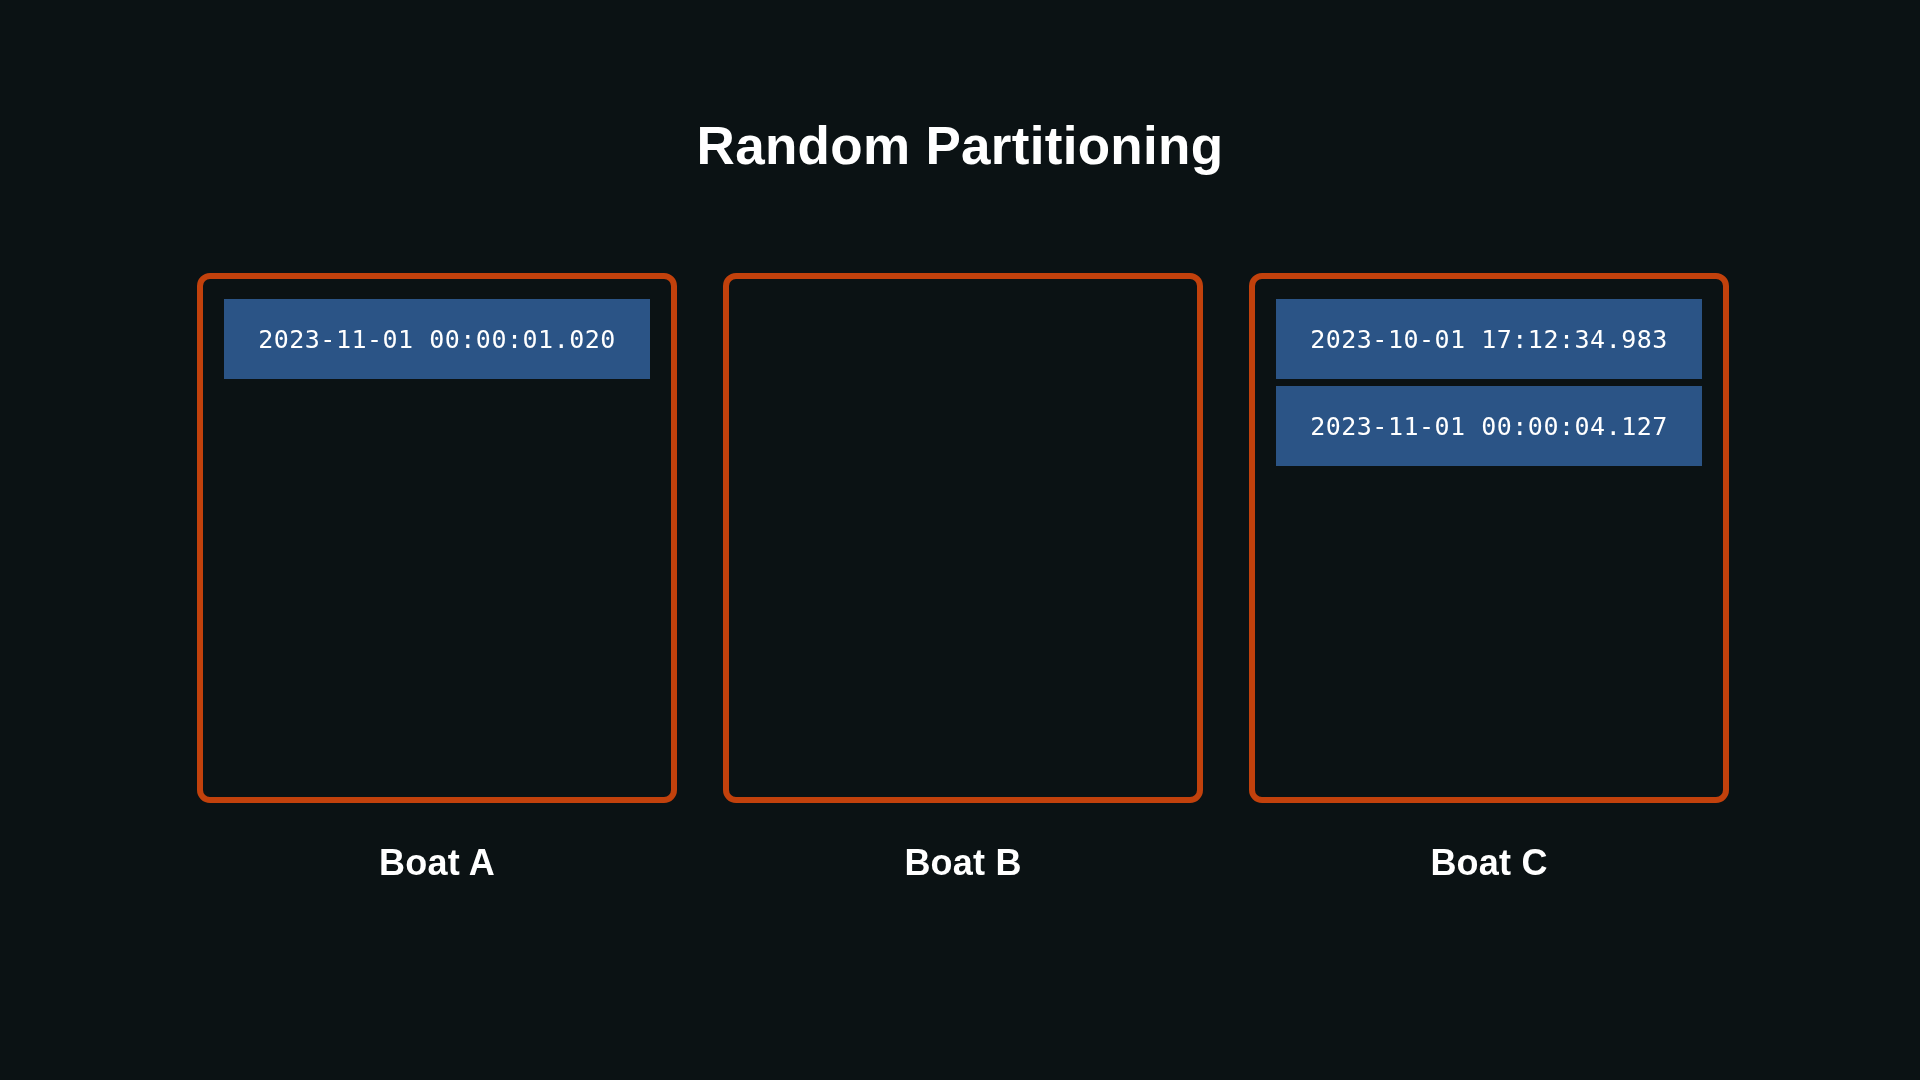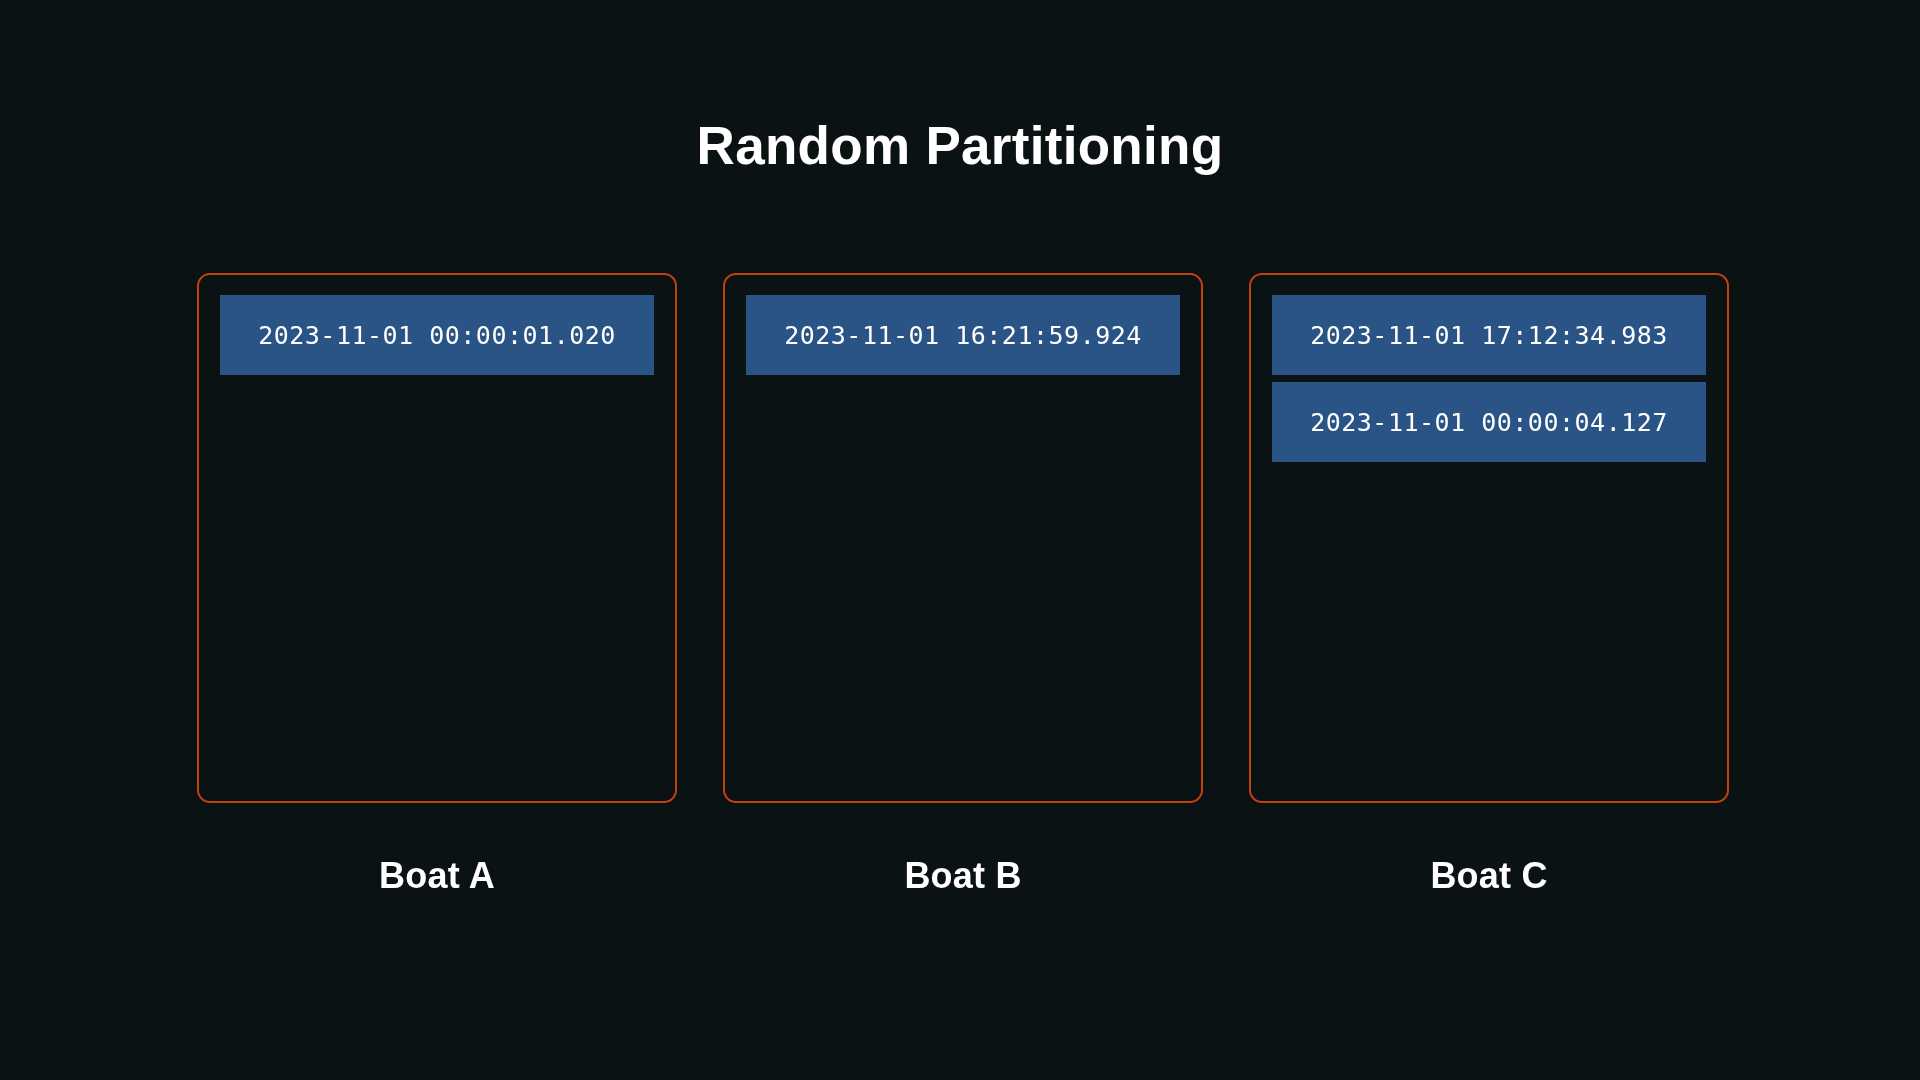--- a/index.html
+++ b/index.html
@@ -46,21 +46,21 @@
   .partition-col {
     width: 480px;
     display: flex;
     flex-direction: column;
     align-items: center;
   }
   .partition-box {
     width: 480px;
     height: 530px;
     box-sizing: border-box;
-    border: 2px solid #c2410c;
+    border: 6px solid #c2410c;
     border-radius: 13px;
     background: #0b1214;
     padding: 20px 21px;
     display: flex;
     flex-direction: column;
     align-items: stretch;
     gap: 7px;
   }
   .record-row {
     height: 80px;
@@ -72,21 +72,21 @@
   }
   .record-text {
     color: #ffffff;
     font-family: "DejaVu Sans Mono", "Liberation Mono", monospace;
     font-size: 25px;
     letter-spacing: 0.5px;
     white-space: pre;
     line-height: 1;
   }
   .partition-label {
-    margin-top: 53px;
+    margin-top: 40px;
     color: #ffffff;
     font-size: 36px;
     font-weight: bold;
     letter-spacing: 0.2px;
     text-align: center;
     line-height: 1.1;
     white-space: nowrap;
   }
 </style>
 </head>
@@ -102,31 +102,28 @@
       <div class="partition-box">
         <div class="record-row">
           <span class="record-text">2023-11-01 00:00:01.020</span>
         </div>
       </div>
       <div class="partition-label">Boat A</div>
     </div>
 
     <div class="partition-col">
       <div class="partition-box">
-        <div class="record-row">
-          <span class="record-text">2023-11-01 16:21:59.924</span>
-        </div>
       </div>
       <div class="partition-label">Boat B</div>
     </div>
 
     <div class="partition-col">
       <div class="partition-box">
         <div class="record-row">
-          <span class="record-text">2023-11-01 17:12:34.983</span>
+          <span class="record-text">2023-10-01 17:12:34.983</span>
         </div>
         <div class="record-row">
           <span class="record-text">2023-11-01 00:00:04.127</span>
         </div>
       </div>
       <div class="partition-label">Boat C</div>
     </div>
 
   </div>
 </div>

